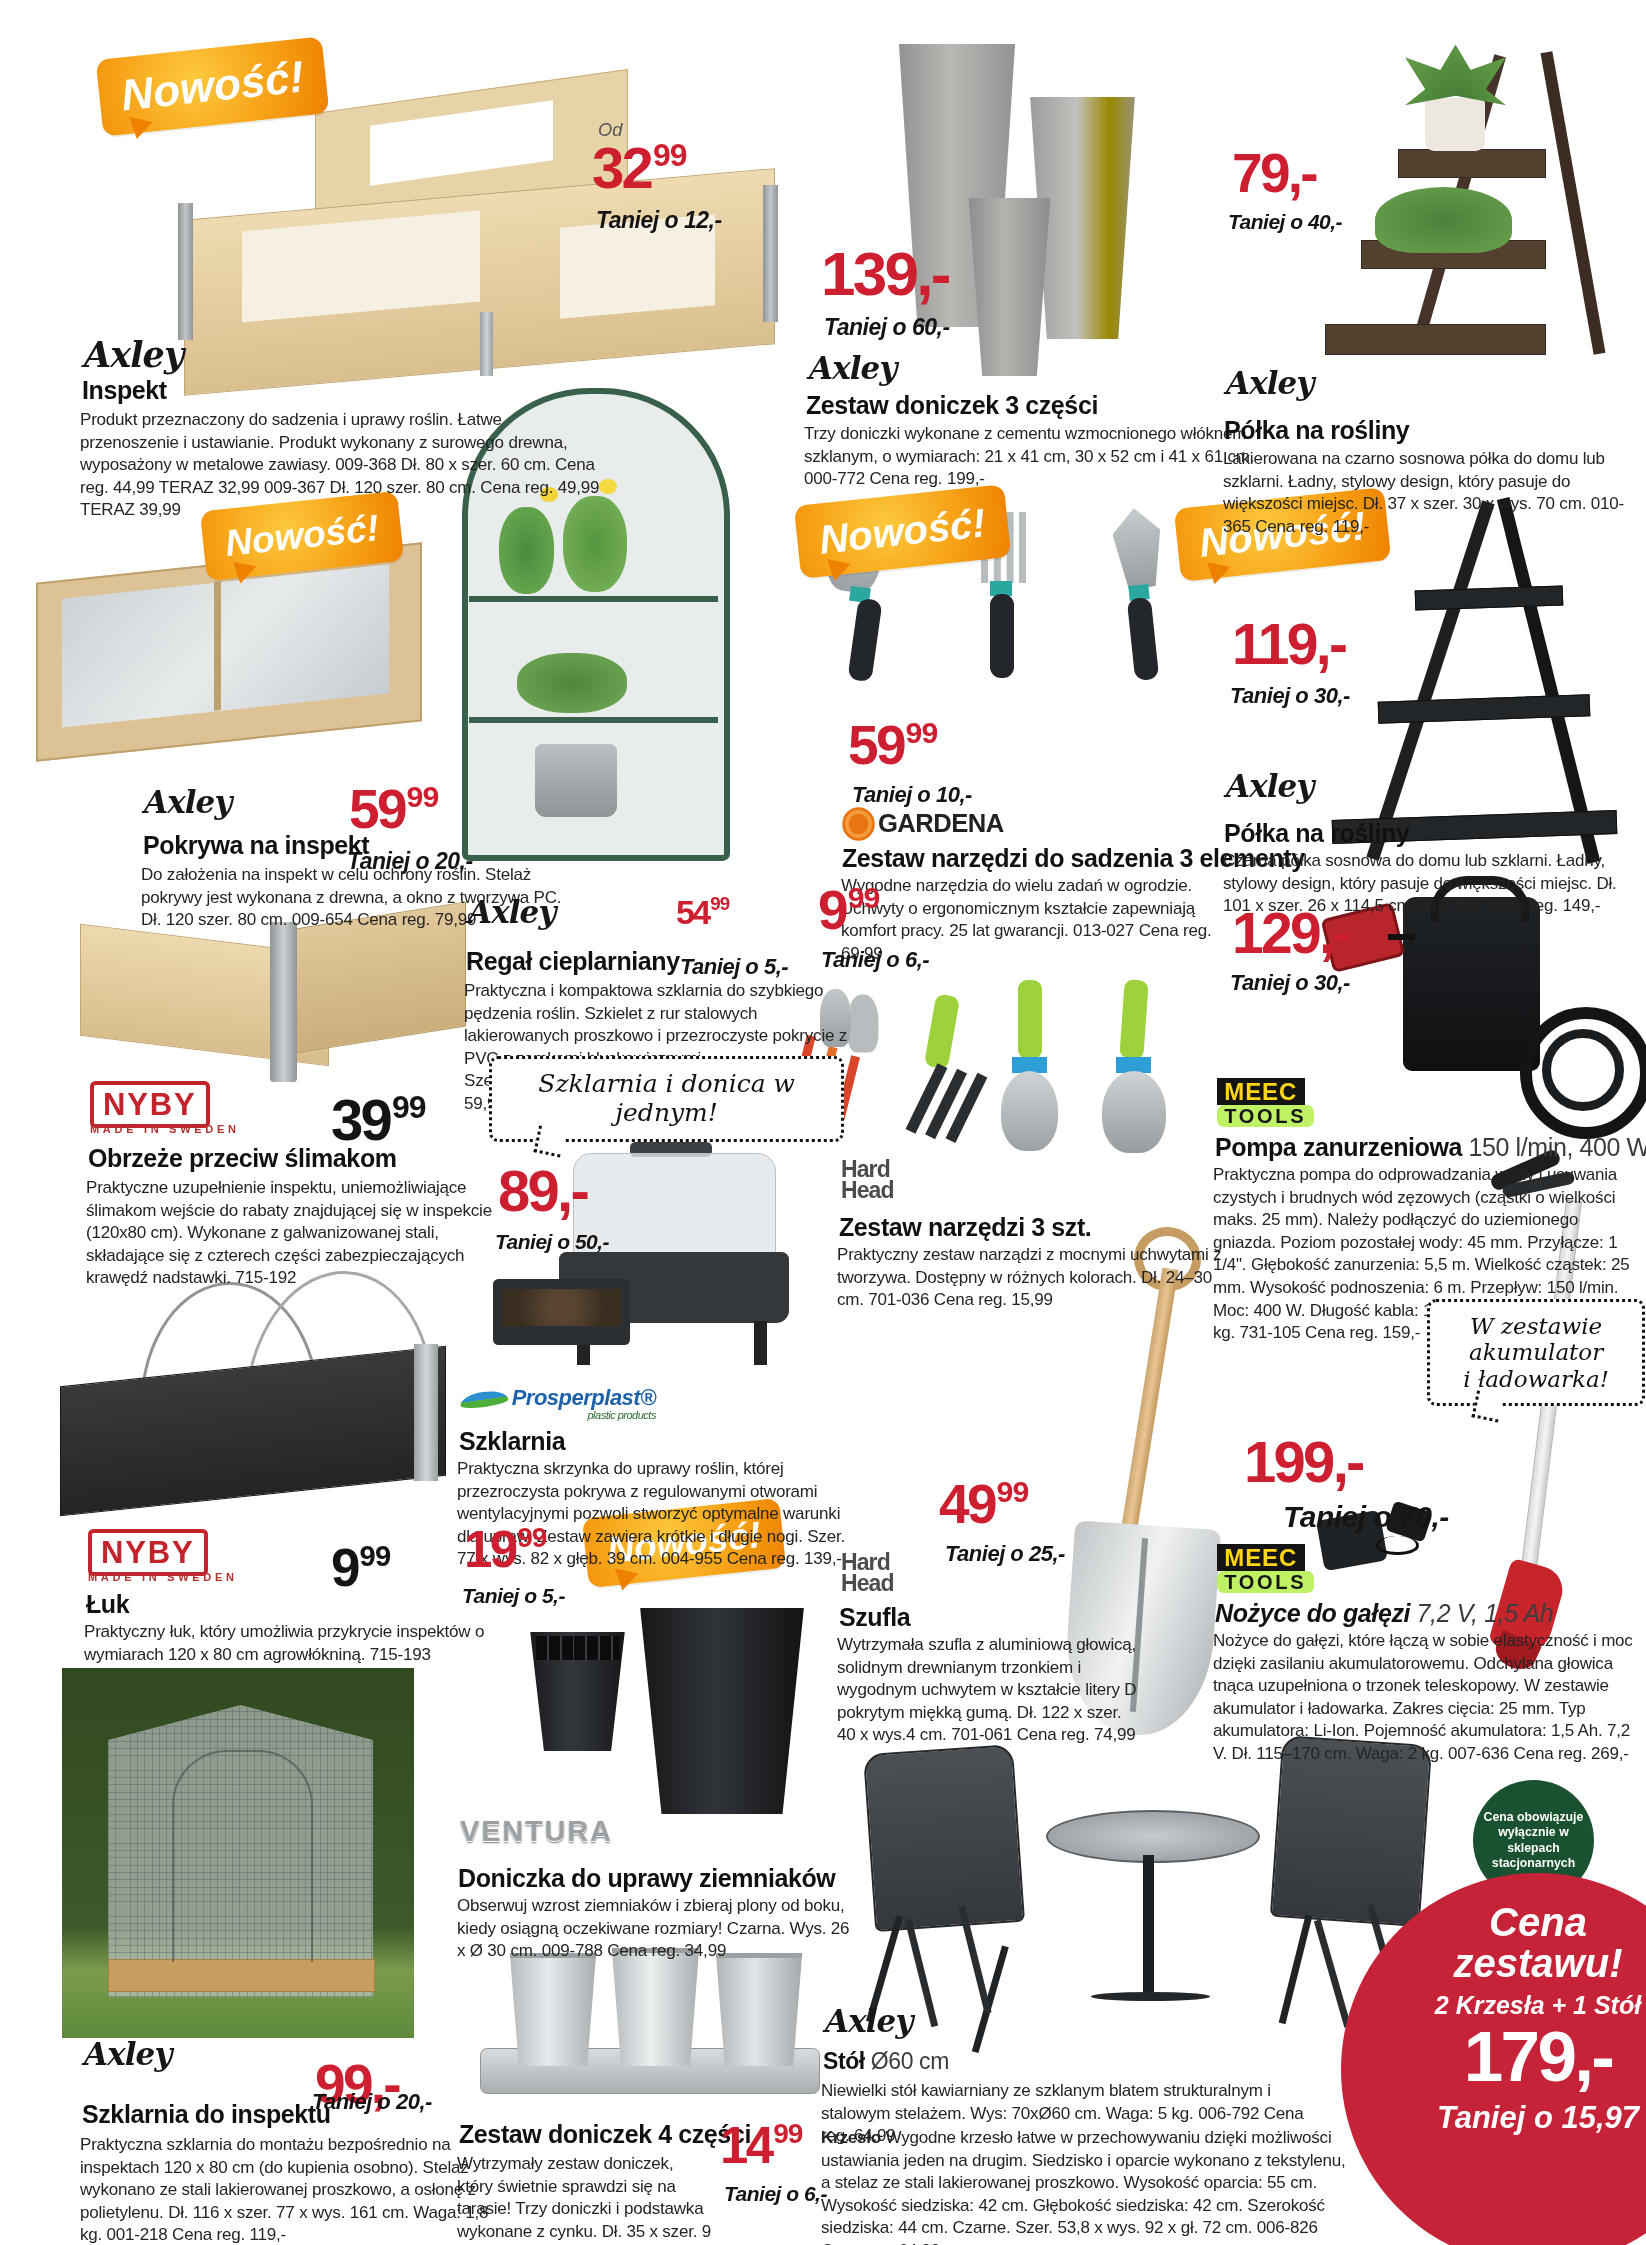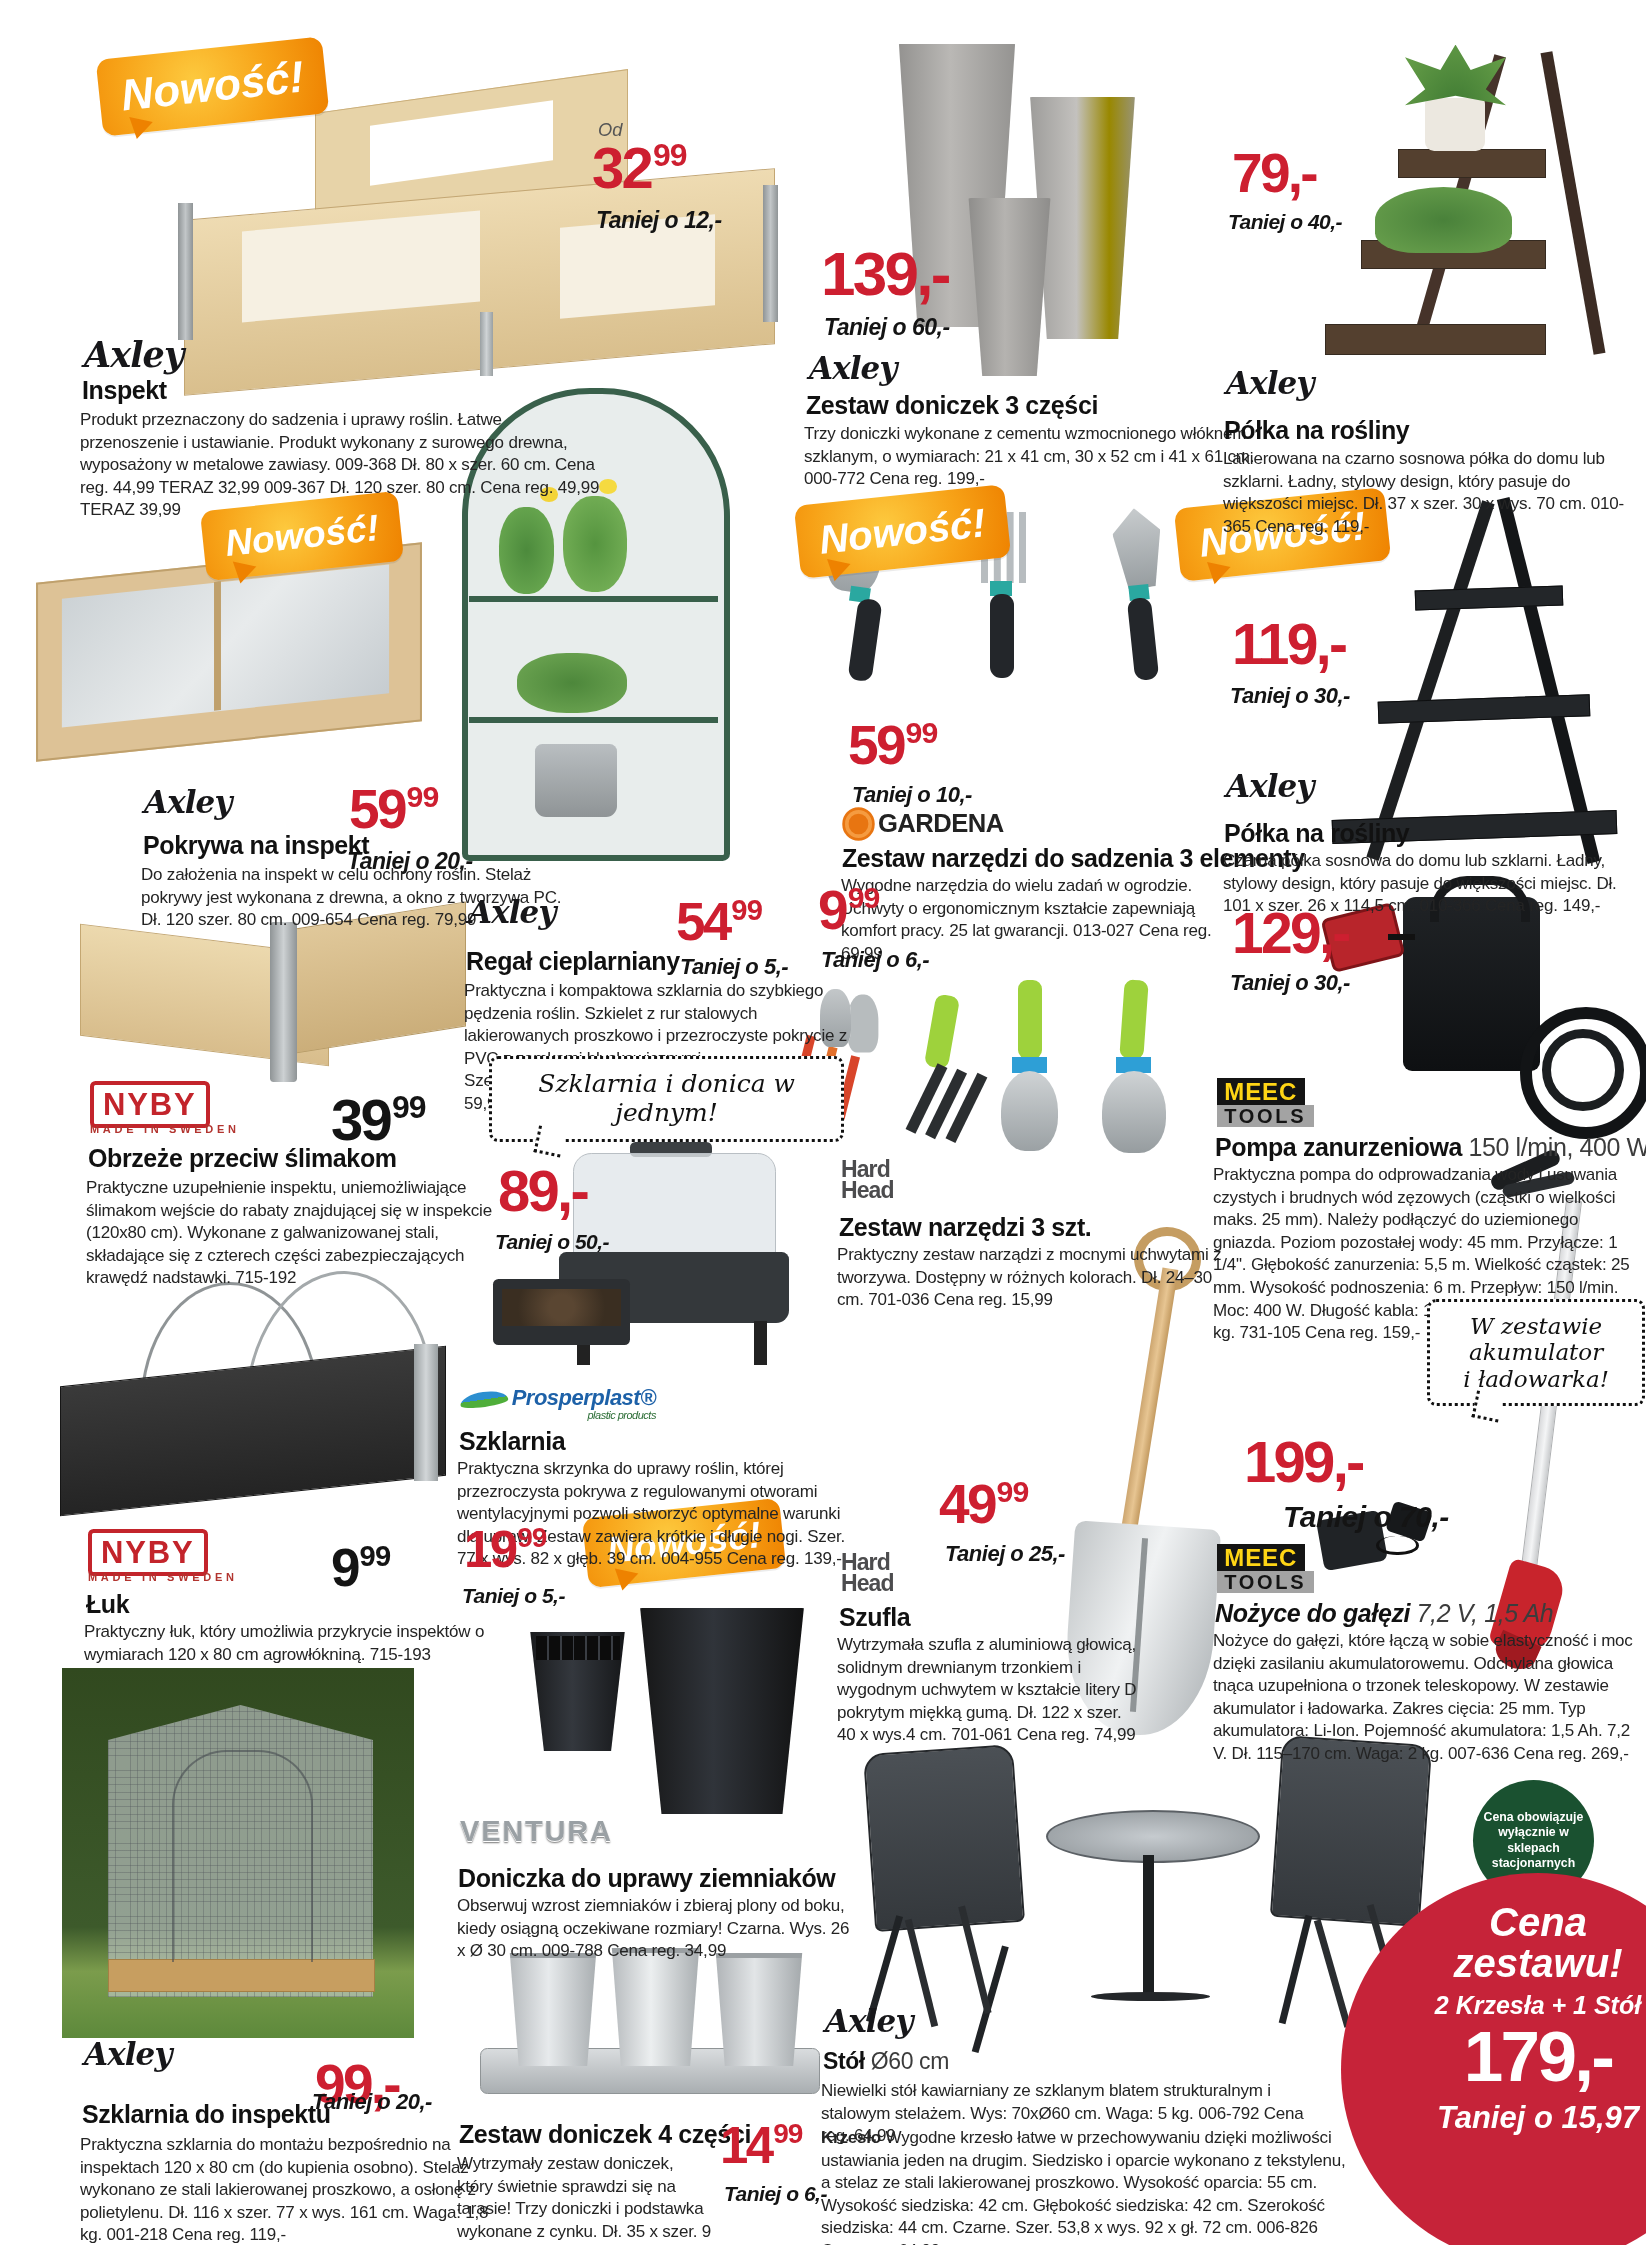--- a/index.html
+++ b/index.html
@@ -23,21 +23,21 @@
   .bubble{border:3.7px dotted #111;border-radius:9.1px;background:#fff;text-align:center;
           font-family:"DejaVu Serif",serif;font-style:italic;color:#111;padding:11px 14.6px;line-height:1.15;}
   .bubble .tail{position:absolute;width:24px;height:24px;border-left:3.7px dotted #111;
           border-bottom:3.7px dotted #111;background:#fff;left:44px;bottom:-16.4px;transform:rotate(12deg);}
   .nyby{border:4.6px solid #c3242b;border-radius:5.5px;color:#c3242b;font-weight:800;
         font-size:31px;letter-spacing:1.8px;padding:1.8px 9.1px;line-height:1;background:#fff;}
   .nyby-sub{font-size:11px;font-weight:700;letter-spacing:3.7px;color:#b2342f;margin-top:2.7px;}
   .hardhead{font-weight:800;font-size:23px;line-height:.92;letter-spacing:-0.9px;color:#4c4c4e;
         text-transform:none;font-family:"Liberation Sans",sans-serif;}
   .meec .l1{background:#141414;color:#ffd515;font-weight:800;font-size:24px;padding:0.9px 7.3px;letter-spacing:0.9px;display:inline-block;line-height:1.05;}
-  .meec .l2{background:#a3a3a3;color:#141414;font-weight:800;font-size:20px;padding:0 7.3px;letter-spacing:2.7px;display:inline-block;line-height:1.1;}
+  .meec .l2{background:#bef264;color:#141414;font-weight:800;font-size:20px;padding:0 7.3px;letter-spacing:2.7px;display:inline-block;line-height:1.1;border-radius:7px;}
   .gardena{font-weight:800;font-size:25.6px;letter-spacing:-0.5px;color:#222;}
   .gardena .flower{display:inline-block;width:27.4px;height:27.4px;border-radius:50%;background:#e87511;vertical-align:-5.5px;margin-right:5.5px;
         box-shadow:0 0 0 2.7px #e87511, inset 0 0 0 3.7px #f59b40;}
   .prosper{color:#1d61a8;font-weight:700;font-style:italic;font-size:22px;letter-spacing:-0.5px;}
   .prosper .swoosh{display:inline-block;width:48px;height:14.6px;border-radius:50% 50% 50% 50%/70% 70% 30% 30%;
         background:linear-gradient(180deg,#2c8fd0 50%,#4fae3a 50%);vertical-align:-1.8px;margin-right:3.7px;transform:rotate(-8deg);}
   .prosper .sub{display:block;font-size:11px;color:#2a6c34;font-weight:400;text-align:right;margin-top:-1.8px;}
   .ventura{font-weight:800;font-size:29px;letter-spacing:1.8px;color:#9aa0a4;text-shadow:0 0.9px 0 #fff,0 1.8px 1.8px #777;}
   .circle{border-radius:50%;color:#fff;text-align:center;}
   .photo{pointer-events:none;}
@@ -234,21 +234,21 @@
   <div class="p title" style="left:1224px;top:416px;">Półka na rośliny</div>
   <div class="p body" style="left:1223px;top:448px;width:407px;">Lakierowana na czarno sosnowa półka do domu lub szklarni. Ładny, stylowy design, który pasuje do większości miejsc. Dł. 37 x szer. 30 x wys. 70 cm. 010-365 Cena reg. 119,-</div>
 
   <div class="p price" style="left:349px;top:782px;font-size:55px;"><span>59</span><sup>99</sup></div>
   <div class="p pnote" style="left:347px;top:848px;font-size:23px;">Taniej o 20,-</div>
   <div class="p brand" style="left:144px;top:784px;font-size:31px;">Axley</div>
   <div class="p title" style="left:143px;top:831px;">Pokrywa na inspekt</div>
   <div class="p body" style="left:141px;top:864px;width:425px;">Do założenia na inspekt w celu ochrony roślin. Stelaż pokrywy jest wykonana z drewna, a okno z tworzywa PC. Dł. 120 szer. 80 cm. 009-654 Cena reg. 79,99</div>
 
   <div class="p brand" style="left:468px;top:894px;font-size:31px;">Axley</div>
-  <div class="p price" style="left:676px;top:895px;font-size:53px;"><span>54</span><sup>99</sup></div>
+  <div class="p price" style="left:676px;top:895px;font-size:34px;"><span>54</span><sup>99</sup></div>
   <div class="p pnote" style="left:680px;top:954px;font-size:22px;">Taniej o 5,-</div>
   <div class="p title" style="left:466px;top:947px;">Regał cieplarniany</div>
   <div class="p body" style="left:464px;top:980px;width:388px;">Praktyczna i kompaktowa szklarnia do szybkiego pędzenia roślin. Szkielet z rur stalowych lakierowanych proszkowo i przezroczyste pokrycie z PVC z zamkami błyskawicznymi. Szer:70xWys:133xGł:49 cm. 716-001 Cena reg. 59,99</div>
 
   <div class="p price" style="left:848px;top:718px;font-size:55px;"><span>59</span><sup>99</sup></div>
   <div class="p pnote" style="left:852px;top:782px;font-size:22px;">Taniej o 10,-</div>
   <div class="p gardena" style="left:845px;top:809px;"><span class="flower"></span><span>GARDENA</span></div>
   <div class="p title" style="left:842px;top:844px;">Zestaw narzędzi do sadzenia 3 elementy</div>
   <div class="p body" style="left:841px;top:875px;width:411px;">Wygodne narzędzia do wielu zadań w ogrodzie. Uchwyty o ergonomicznym kształcie zapewniają komfort pracy. 25 lat gwarancji. 013-027 Cena reg. 69,99</div>
 

